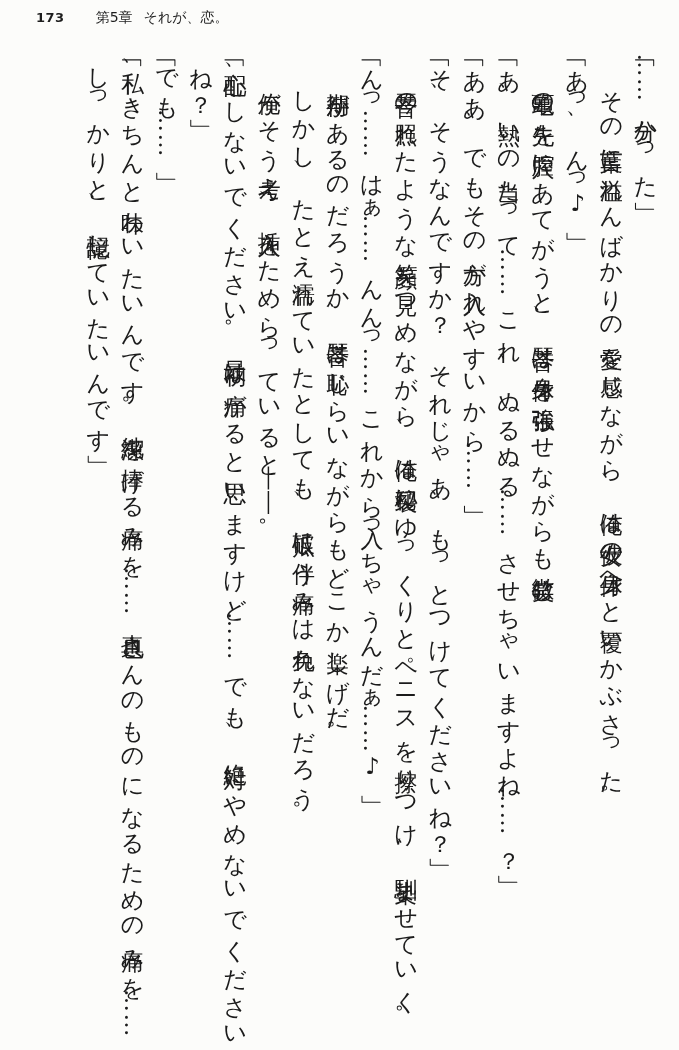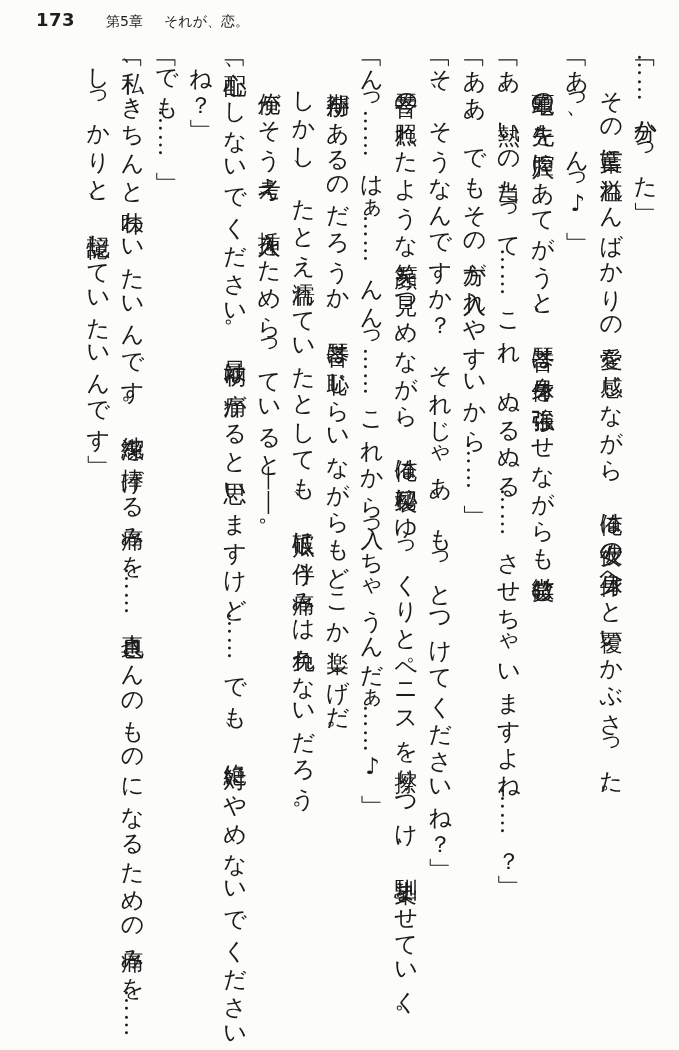--- a/index.html
+++ b/index.html
@@ -19,31 +19,31 @@
     position: absolute;
     top: 9px;
     left: 36px;
     display: flex;
     align-items: baseline;
     font-family: "DejaVu Sans", "Liberation Sans", sans-serif;
     color: #1e1e1e;
     white-space: nowrap;
   }
   .page-num {
-    font-size: 18px;
+    font-size: 13px;
     font-weight: bold;
     letter-spacing: 0.5px;
   }
   .chapter-no {
     font-size: 14px;
     margin-left: 31px;
   }
   .chapter-title {
     font-size: 14px;
-    margin-left: 21px;
+    margin-left: 11px;
   }
   .text-area {
     position: absolute;
     top: 52px;
     right: 16px;
     height: 986px;
     writing-mode: vertical-rl;
     font-family: "DejaVu Serif", "Liberation Serif", serif;
     font-size: 23px;
     line-height: 34.2px;

